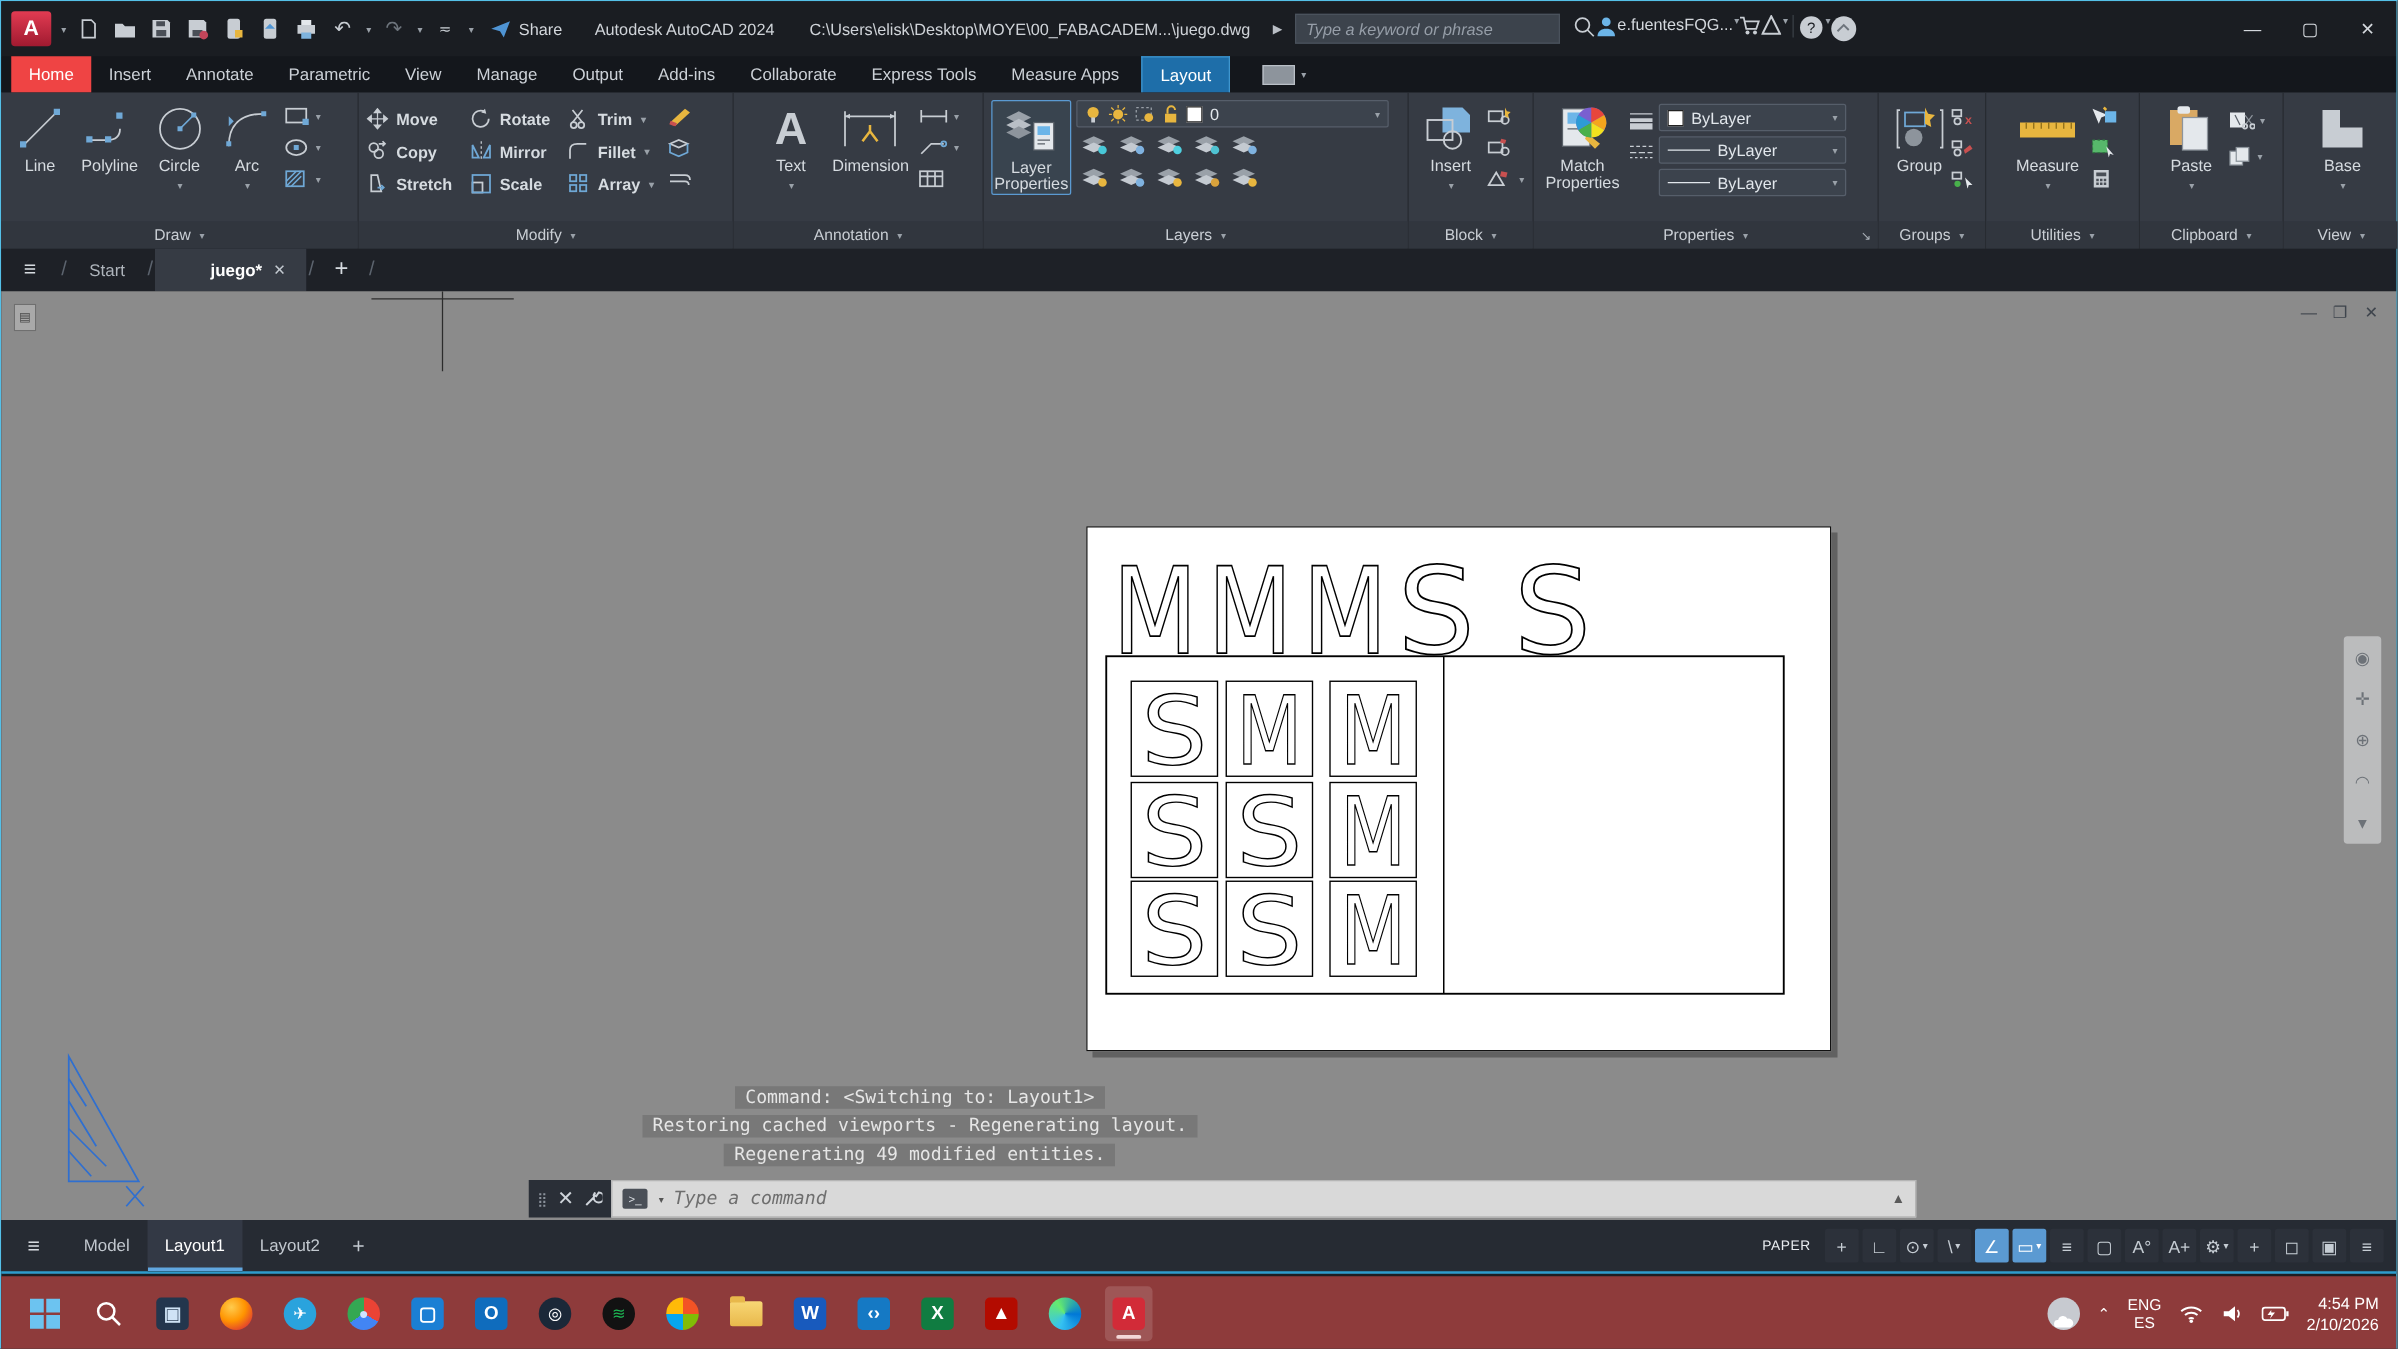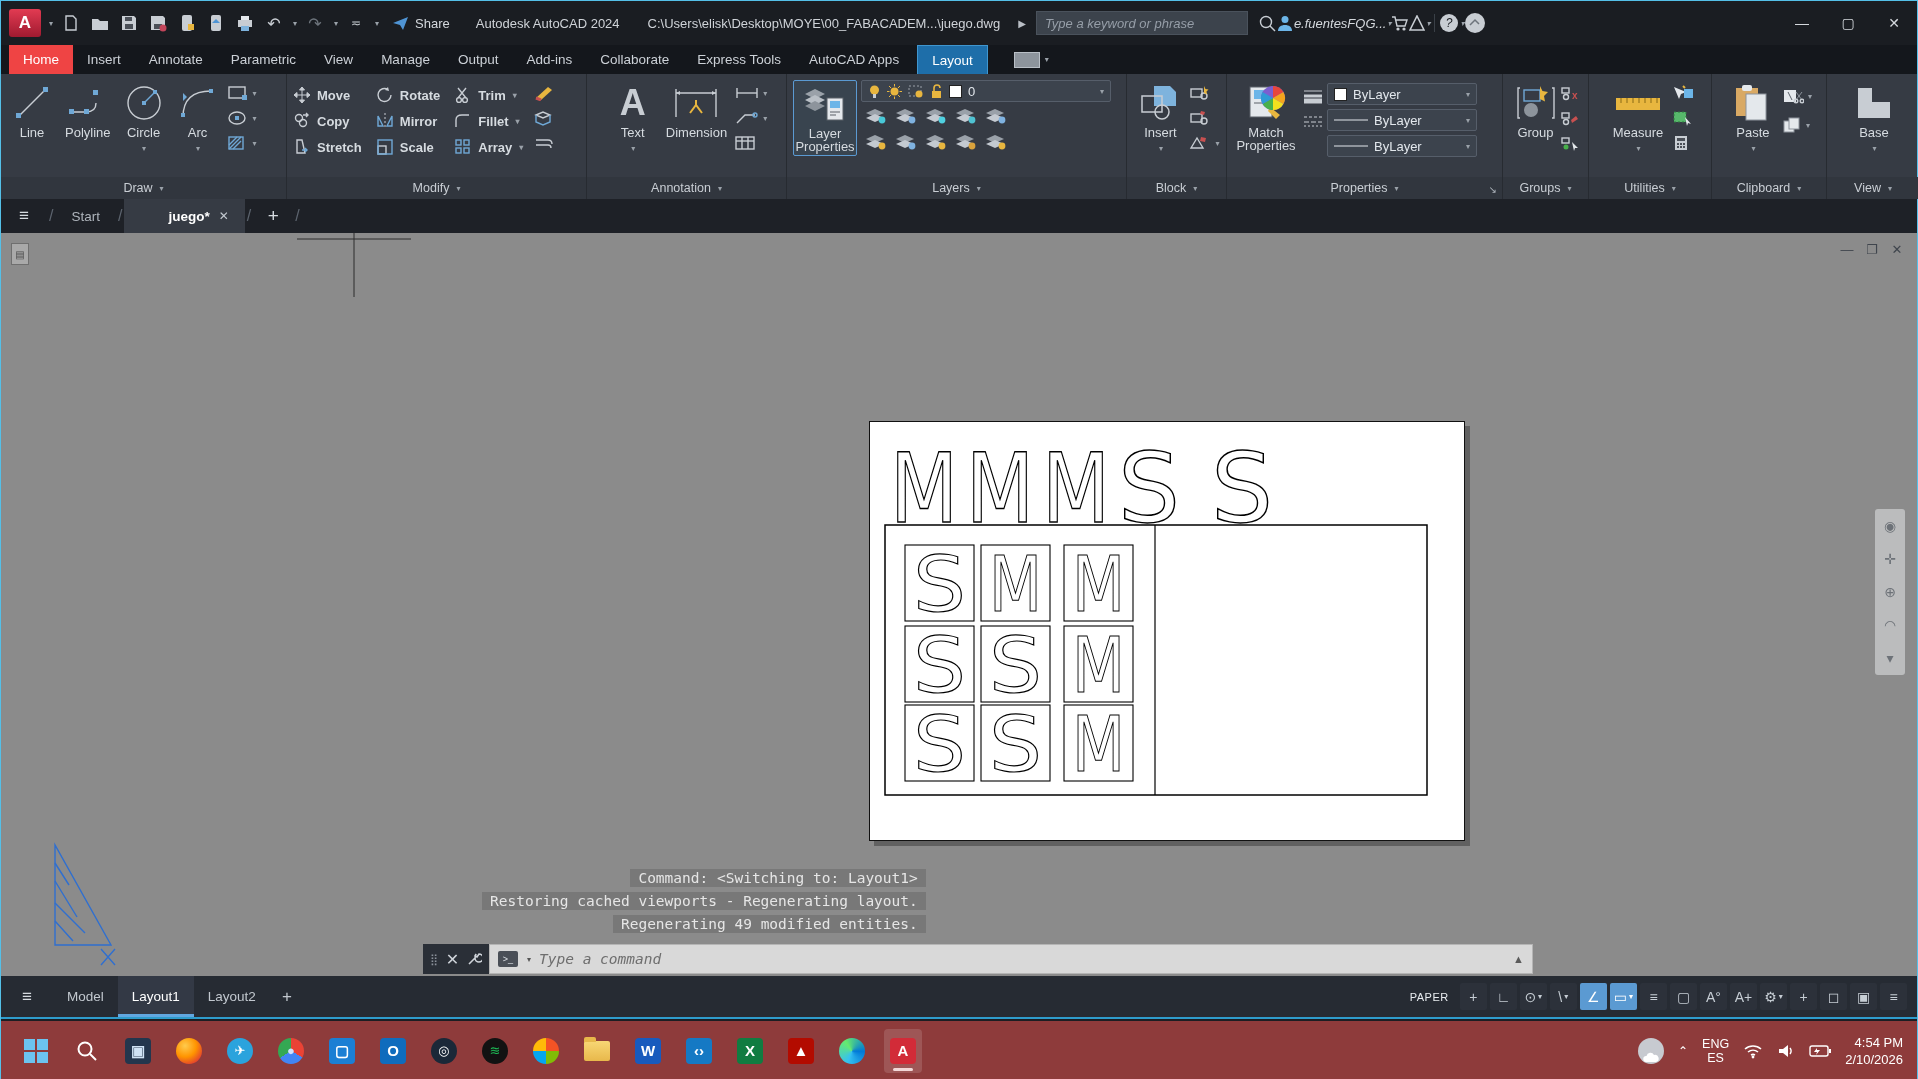--- a/index.html
+++ b/index.html
@@ -19,21 +19,21 @@
          align-items:center;justify-content:center;}
   .qi{width:22px;height:22px;display:flex;align-items:center;justify-content:center;color:#c8cdd3;}
   .qi svg{display:block;}
   .car{font-size:8px;color:#9aa1a9;margin-left:1px;}
   .share{display:flex;align-items:center;gap:5px;color:#d4d8dd;margin-left:6px;}
   .ttl{margin-left:26px;white-space:nowrap;color:#cfd3d8;}
   .tpath{margin-left:28px;white-space:nowrap;color:#cfd3d8;}
   .tbarrow{margin:0 10px 0 18px;color:#b9bec5;font-size:10px;}
   .tsearch{width:212px;height:24px;background:#3c434c;border:1px solid #4a525c;display:flex;
            align-items:center;padding:0 8px;color:#969ea8;font-style:italic;font-size:13px;}
-  .tbr{display:flex;align-items:center;gap:0;margin-left:10px;font-style:italic;}
+  .tbr{display:flex;align-items:flex-start;gap:0;margin-left:10px;}
   .uname{color:#d4d8dd;}
   .vsep{width:1px;height:18px;background:#3a4047;margin:0 4px;}
   .winbtns{margin-left:auto;display:flex;}
   .wb{width:46px;height:44px;display:flex;align-items:center;justify-content:center;
       color:#d4d8dd;font-size:14px;}
 
   
   .rtabs{position:absolute;left:0;top:44px;width:100%;height:29px;background:#14171c;
          display:flex;align-items:stretch;padding-left:8px;color:#ccd1d7;font-size:13.5px;}
   .rtab{display:flex;align-items:center;padding:0 14px;cursor:default;}
@@ -83,21 +83,21 @@
   .crosshair line{stroke:#2c2c2c;stroke-width:1;}
   .vctrl{position:absolute;right:12px;top:9px;display:flex;gap:9px;color:#3f454d;font-size:13px;align-items:center;}
   .vctrl span{display:inline-flex;width:16px;justify-content:center;}
   .navbar{position:absolute;right:12px;top:276px;width:30px;height:166px;background:rgba(228,229,231,.55);
           border-radius:3px;display:flex;flex-direction:column;align-items:center;justify-content:space-around;
           color:#6d7278;font-size:14px;}
   .miniico{position:absolute;left:10px;top:10px;width:18px;height:22px;background:#a9a9a9;border:1px solid #6f6f6f;
            display:flex;align-items:center;justify-content:center;font-size:10px;color:#4c4c4c;}
   .hist{display:inline-block;background:rgba(118,118,118,.9);color:#e6e6e6;
         font-family:"DejaVu Sans Mono",monospace;font-size:14.5px;padding:1px 8px;margin-bottom:5px;}
-  .histwrap{position:absolute;left:481px;top:636px;display:flex;flex-direction:column;align-items:flex-end;}
+  .histwrap{position:absolute;left:513px;top:636px;display:flex;flex-direction:column;align-items:center;}
   .cmdbar{position:absolute;left:422px;top:711px;width:1110px;height:30px;display:flex;}
   .cmdgrip{width:66px;background:#2a2f37;display:flex;align-items:center;justify-content:space-evenly;color:#cfd4da;}
   .cmdgrip .dots{color:#8b929b;font-size:11px;letter-spacing:1px;}
   .cmdfield{flex:1;background:#d9d9d9;border:1px solid #b5b5b5;display:flex;align-items:center;
             padding:0 8px;gap:8px;color:#6e6e6e;}
   .cmdico{width:20px;height:16px;background:#4a4f57;color:#dfe3e8;font-size:9px;display:flex;
           align-items:center;justify-content:center;border-radius:2px;}
   .cmdtext{font-family:"DejaVu Sans Mono",monospace;font-style:italic;font-size:14.5px;}
   .cmdup{margin-left:auto;color:#5a5a5a;font-size:11px;}
 
@@ -251,21 +251,21 @@
       <div class="rtab active">Home</div>
       <div class="rtab">Insert</div>
       <div class="rtab">Annotate</div>
       <div class="rtab">Parametric</div>
       <div class="rtab">View</div>
       <div class="rtab">Manage</div>
       <div class="rtab">Output</div>
       <div class="rtab">Add-ins</div>
       <div class="rtab">Collaborate</div>
       <div class="rtab">Express Tools</div>
-      <div class="rtab">AutoCAD Apps</div>
+      <div class="rtab">Measure Apps</div>
       <div class="rtab layout">Layout</div>
       <div class="rdisp">
         <span class="box"></span>
         <span class="car">▾</span>
       </div>
     </div>
 
   <div class="ribbon">
 
     <div class="panel" style="width:286px">

